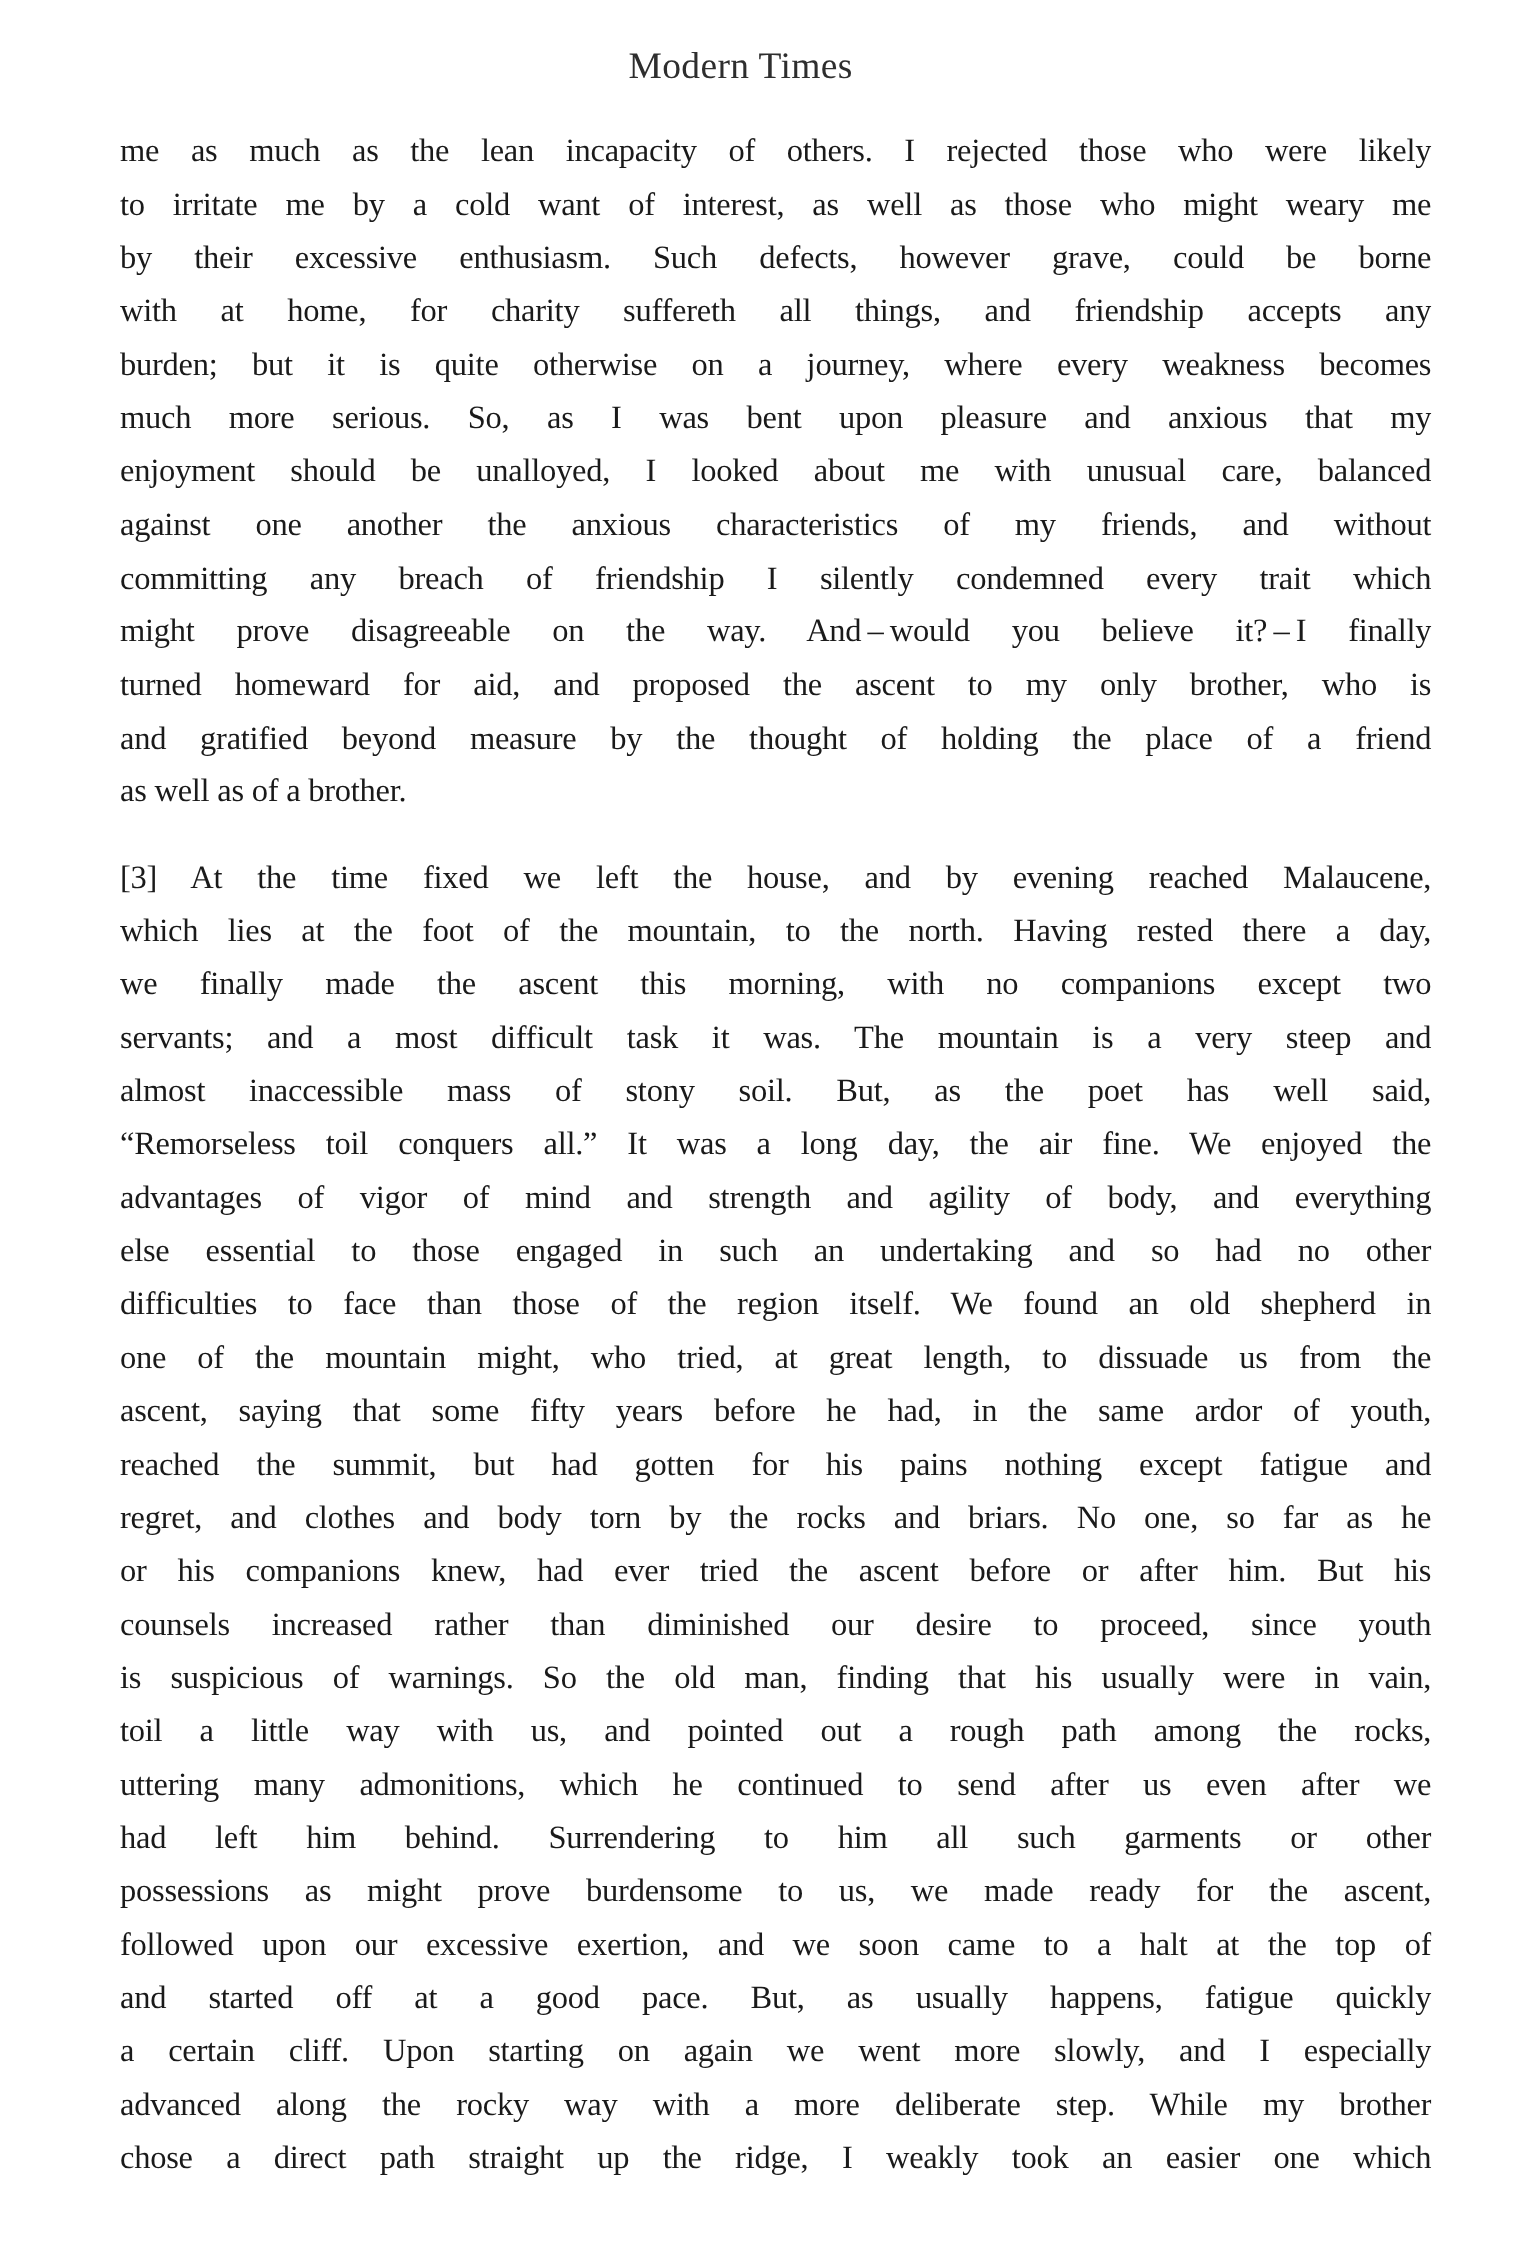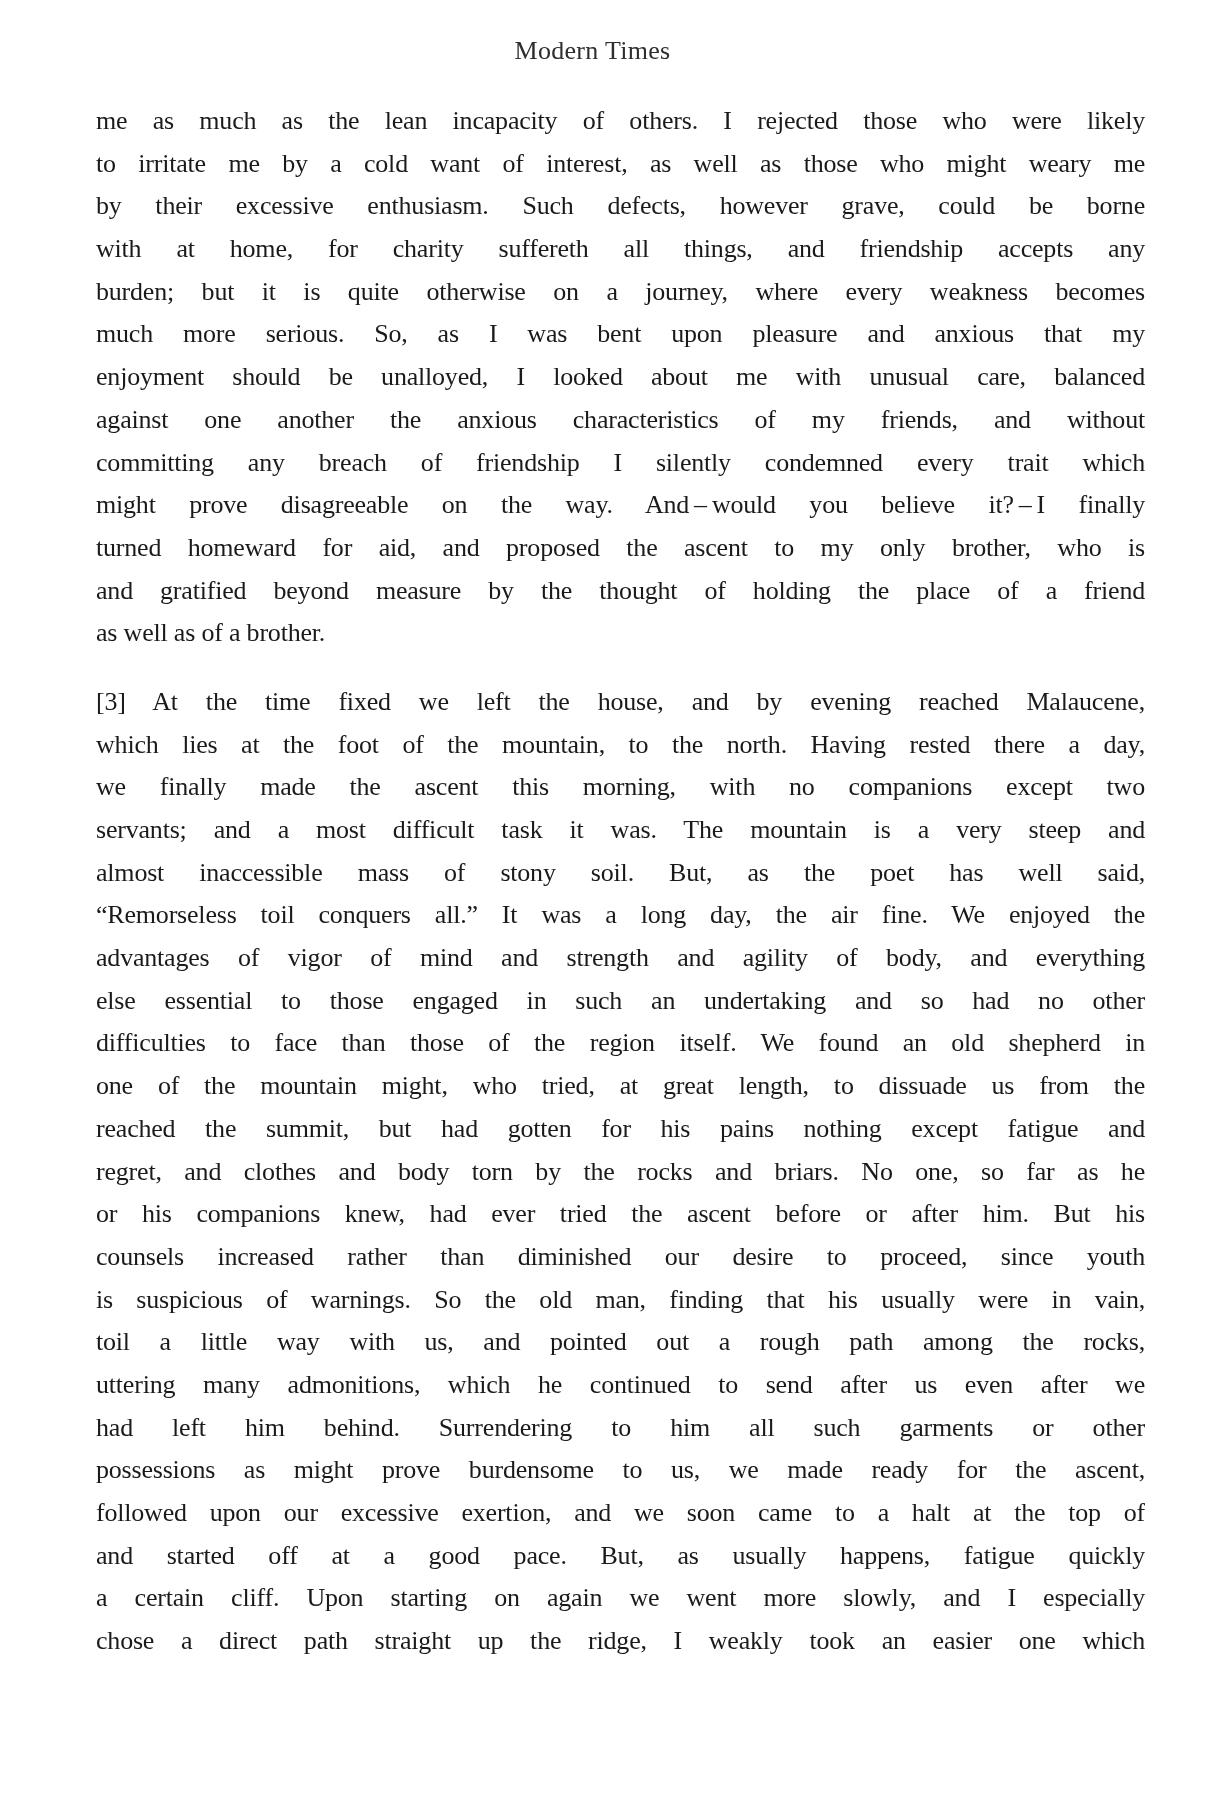--- a/index.html
+++ b/index.html
@@ -15,21 +15,21 @@
     height: 1804px;
     font-family: "Liberation Serif", "DejaVu Serif", serif;
     color: #1a1a1a;
   }
   .running-header {
     position: absolute;
     top: 36px;
     left: 68px;
     width: 1049px;
     text-align: center;
-    font-size: 26px;
+    font-size: 30px;
     letter-spacing: 0.3px;
     color: #2e2e2e;
   }
   .body-text {
     position: absolute;
     top: 100px;
     left: 68px;
     width: 1049px;
     font-size: 26px;
     letter-spacing: -0.2px;
@@ -75,28 +75,30 @@
         <div class="line">[3] At the time fixed we left the house, and by evening reached Malaucene,</div>
         <div class="line">which lies at the foot of the mountain, to the north.  Having rested there a day,</div>
         <div class="line">we finally made the ascent this morning, with no companions except two</div>
         <div class="line">servants; and a most difficult task it was.  The mountain is a very steep and</div>
         <div class="line">almost inaccessible mass of stony soil.  But, as the poet has well said,</div>
         <div class="line">“Remorseless toil conquers all.”  It was a long day, the air fine.  We enjoyed the</div>
         <div class="line">advantages of vigor of mind and strength and agility of body, and everything</div>
         <div class="line">else essential to those engaged in such an undertaking and so had no other</div>
         <div class="line">difficulties to face than those of the region itself.  We found an old shepherd in</div>
         <div class="line">one of the mountain might, who tried, at great length, to dissuade us from the</div>
+        <div class="line">ascent, saying that some fifty years before he had, in the same ardor of youth,</div>
         <div class="line">reached the summit, but had gotten for his pains nothing except fatigue and</div>
         <div class="line">regret, and clothes and body torn by the rocks and briars.  No one, so far as he</div>
         <div class="line">or his companions knew, had ever tried the ascent before or after him.  But his</div>
         <div class="line">counsels increased rather than diminished our desire to proceed, since youth</div>
         <div class="line">is suspicious of warnings. So the old man, finding that his usually were in vain,</div>
         <div class="line">toil a little way with us, and pointed out a rough path among the rocks,</div>
         <div class="line">uttering many admonitions, which he continued to send after us even after we</div>
         <div class="line">had left him behind.  Surrendering to him all such garments or other</div>
         <div class="line">possessions as might prove burdensome to us, we made ready for the ascent,</div>
         <div class="line">followed upon our excessive exertion, and we soon came to a halt at the top of</div>
         <div class="line">and started off at a good pace.  But, as usually happens, fatigue quickly</div>
         <div class="line">a certain cliff.  Upon starting on again we went more slowly, and I especially</div>
+        <div class="line">advanced along the rocky way with a more deliberate step.  While my brother</div>
         <div class="line">chose a direct path straight up the ridge, I weakly took an easier one which</div>
       </div>
     </div>
 </div>
 
 </body></html>

